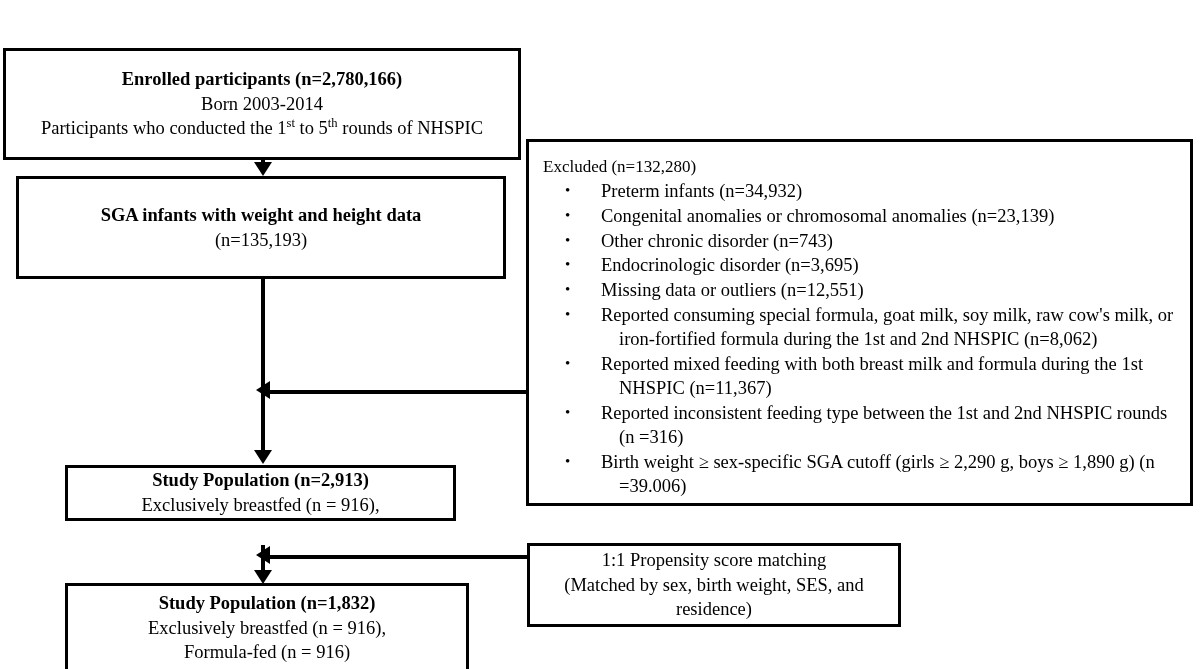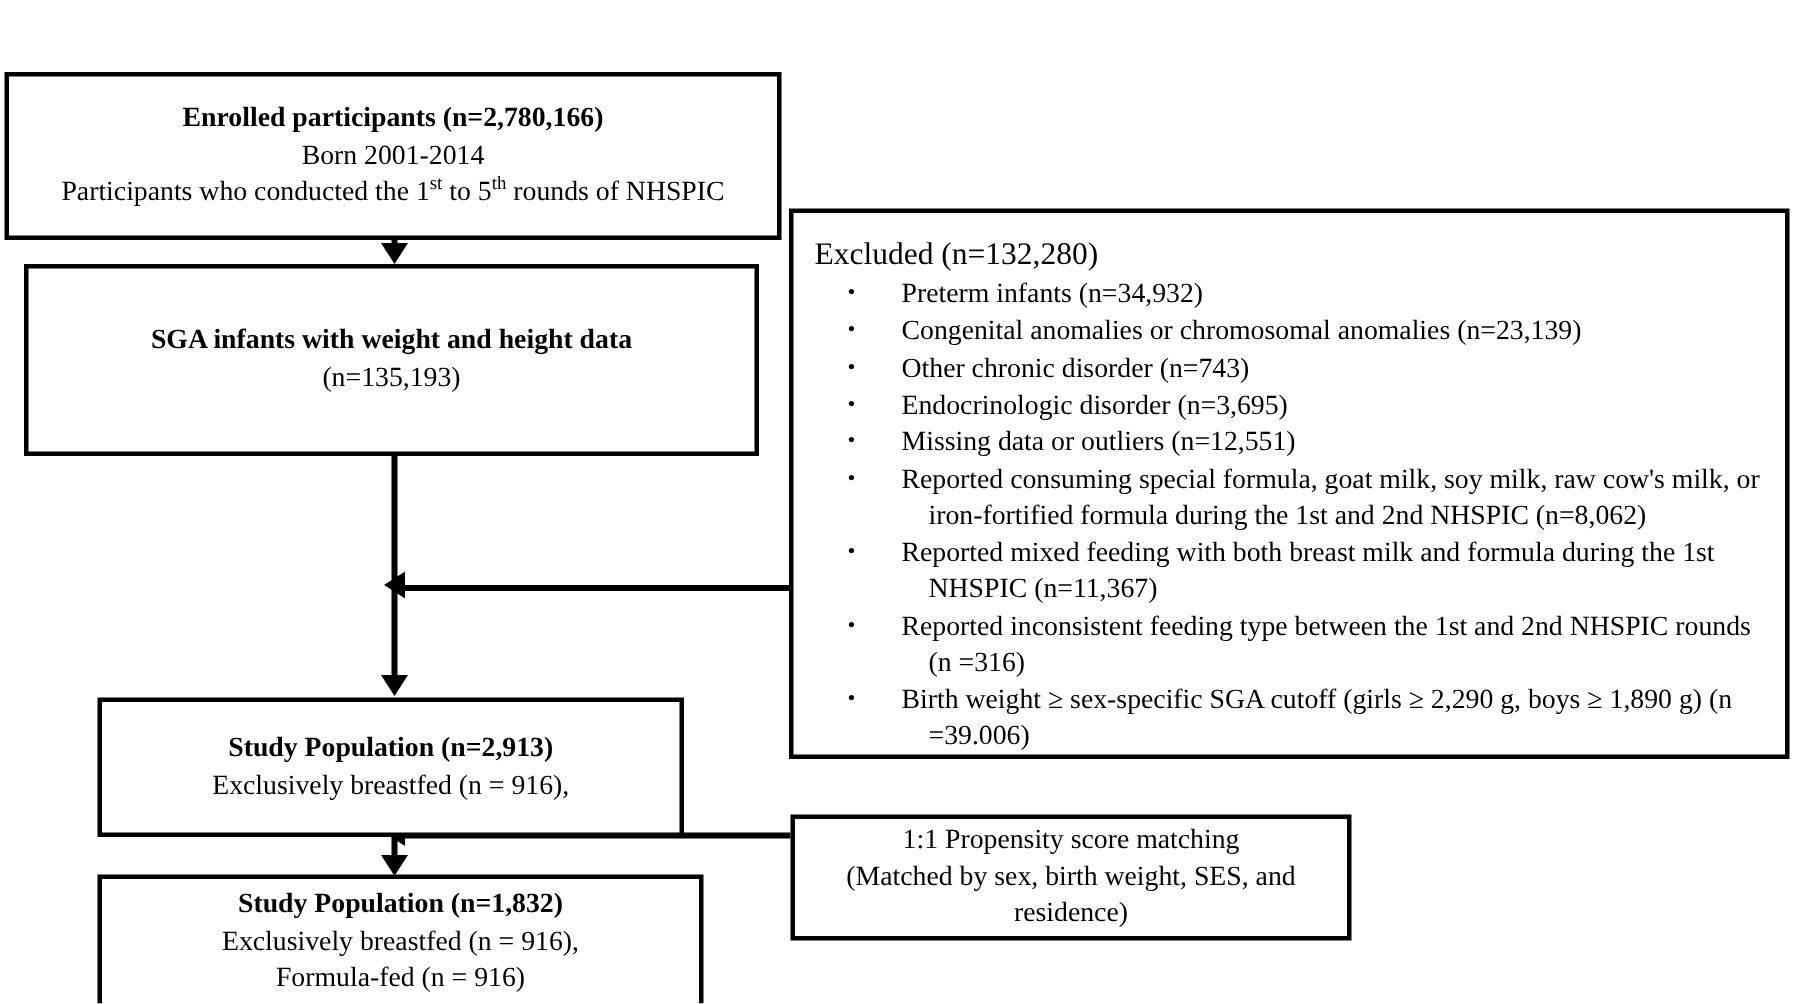--- a/index.html
+++ b/index.html
@@ -38,30 +38,30 @@
     font-weight: bold;
   }
   sup {
     font-size: 0.68em;
     vertical-align: super;
     line-height: 0;
   }
 
   
   #box-enrolled   { left: 3px;   top: 5px;   width: 518px; height: 112px; margin-top: 43px; }
-  #box-sga        { left: 16px;  top: 176px; width: 490px; height: 128px; }
+  #box-sga        { left: 16px;  top: 176px; width: 490px; height: 103px; }
   #box-excluded   { left: 526px; top: 139px; width: 667px; height: 367px;
                     justify-content: flex-start; padding: 14px 10px 0 14px; }
-  #box-study1     { left: 65px;  top: 465px; width: 391px; height: 93px; }
+  #box-study1     { left: 65px;  top: 465px; width: 391px; height: 56px; }
   #box-psm        { left: 527px; top: 543px; width: 374px; height: 84px; }
   #box-study2     { left: 65px;  top: 583px; width: 404px; height: 90px; }
 
   
   .excl-title {
-    font-size: 21px;
+    font-size: 17px;
     line-height: 1.3;
     margin: 0 0 1px 0;
   }
   ul.excl {
     list-style: none;
     margin: 0;
     padding: 0 0 0 14px;
   }
   ul.excl > li {
     position: relative;
@@ -123,21 +123,21 @@
   <div class="arrow-left" style="left:256px; top:381px;"></div>
 
   <div class="conn vline" style="left:261px; top:545px; height:28px;"></div>
   <div class="arrow-down" style="left:254px; top:570px;"></div>
 
   <div class="conn hline" style="left:263px; top:555px; width:267px;"></div>
   <div class="arrow-left" style="left:256px; top:546px;"></div>
 
   <div class="box center" id="box-enrolled">
     <div class="ln bold">Enrolled participants (n=2,780,166)</div>
-    <div class="ln">Born 2001-2014</div>
+    <div class="ln">Born 2003-2014</div>
     <div class="ln"><span>Participants who conducted the 1</span><sup>st</sup><span> to 5</span><sup>th</sup><span> rounds of NHSPIC</span></div>
   </div>
 
   <div class="box center" id="box-sga">
     <div class="ln bold">SGA infants with weight and height data</div>
     <div class="ln">(n=135,193)</div>
   </div>
 
   <div class="box" id="box-excluded">
     <div class="excl-title">Excluded (n=132,280)</div>

